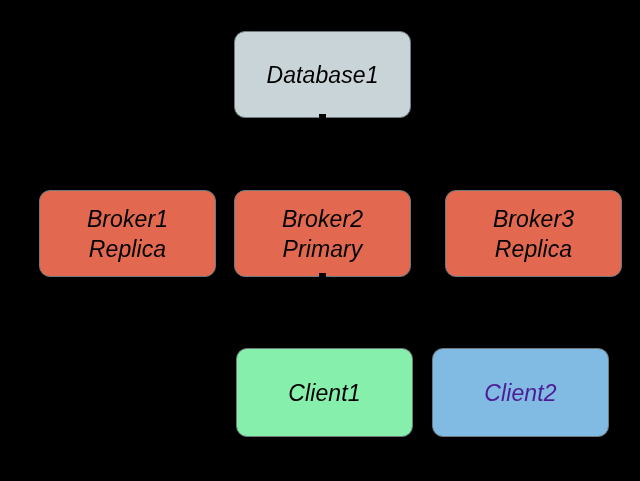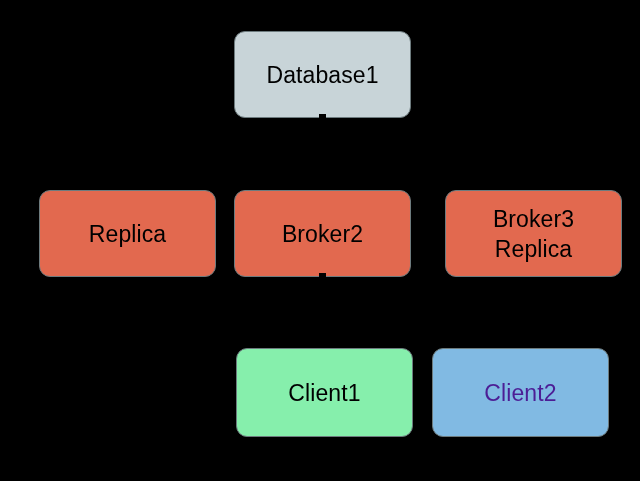--- a/index.html
+++ b/index.html
@@ -7,20 +7,21 @@
     padding: 0;
     background: #000000;
   }
   #canvas {
     position: relative;
     width: 640px;
     height: 481px;
     background: #000000;
     overflow: hidden;
     font-family: "Liberation Sans", sans-serif;
+    font-style: italic;
   }
   .node {
     position: absolute;
     box-sizing: border-box;
     border: 1.6px solid #6d7b7e;
     border-radius: 11px;
     display: flex;
     flex-direction: column;
     align-items: center;
     justify-content: center;
@@ -42,24 +43,26 @@
   }
 </style>
 </head>
 <body>
 
 <div id="canvas" style="background: rgb(0, 0, 0);">
     <div class="node" style="left: 234px; top: 31px; width: 177px; height: 87px; background: rgb(200, 212, 216); border-color: rgb(109, 123, 126); color: rgb(0, 0, 0);">
       <span class="line">Database1</span>
     </div>
     <div class="node" style="left: 39px; top: 190px; width: 177px; height: 87px; background: rgb(226, 105, 79); border-color: rgb(109, 123, 126); color: rgb(0, 0, 0);">
+      <span class="line">Broker1</span>
       <span class="line">Replica</span>
     </div>
     <div class="node" style="left: 234px; top: 190px; width: 177px; height: 87px; background: rgb(226, 105, 79); border-color: rgb(109, 123, 126); color: rgb(0, 0, 0);">
       <span class="line">Broker2</span>
+      <span class="line">Primary</span>
     </div>
     <div class="node" style="left: 430px; top: 190px; width: 177px; height: 87px; background: rgb(226, 105, 79); border-color: rgb(109, 123, 126); color: rgb(0, 0, 0); margin-left: 15px;">
       <span class="line">Broker3</span>
       <span class="line">Replica</span>
     </div>
     <div class="node" style="left: 236px; top: 348px; width: 177px; height: 89px; background: #86efac; border-color: rgb(109, 123, 126); color: rgb(0, 0, 0);">
       <span class="line">Client1</span>
     </div>
     <div class="node" style="left: 432px; top: 348px; width: 177px; height: 89px; background: rgb(129, 186, 227); border-color: rgb(109, 123, 126); color: #4c1d95;">
       <span class="line">Client2</span>

